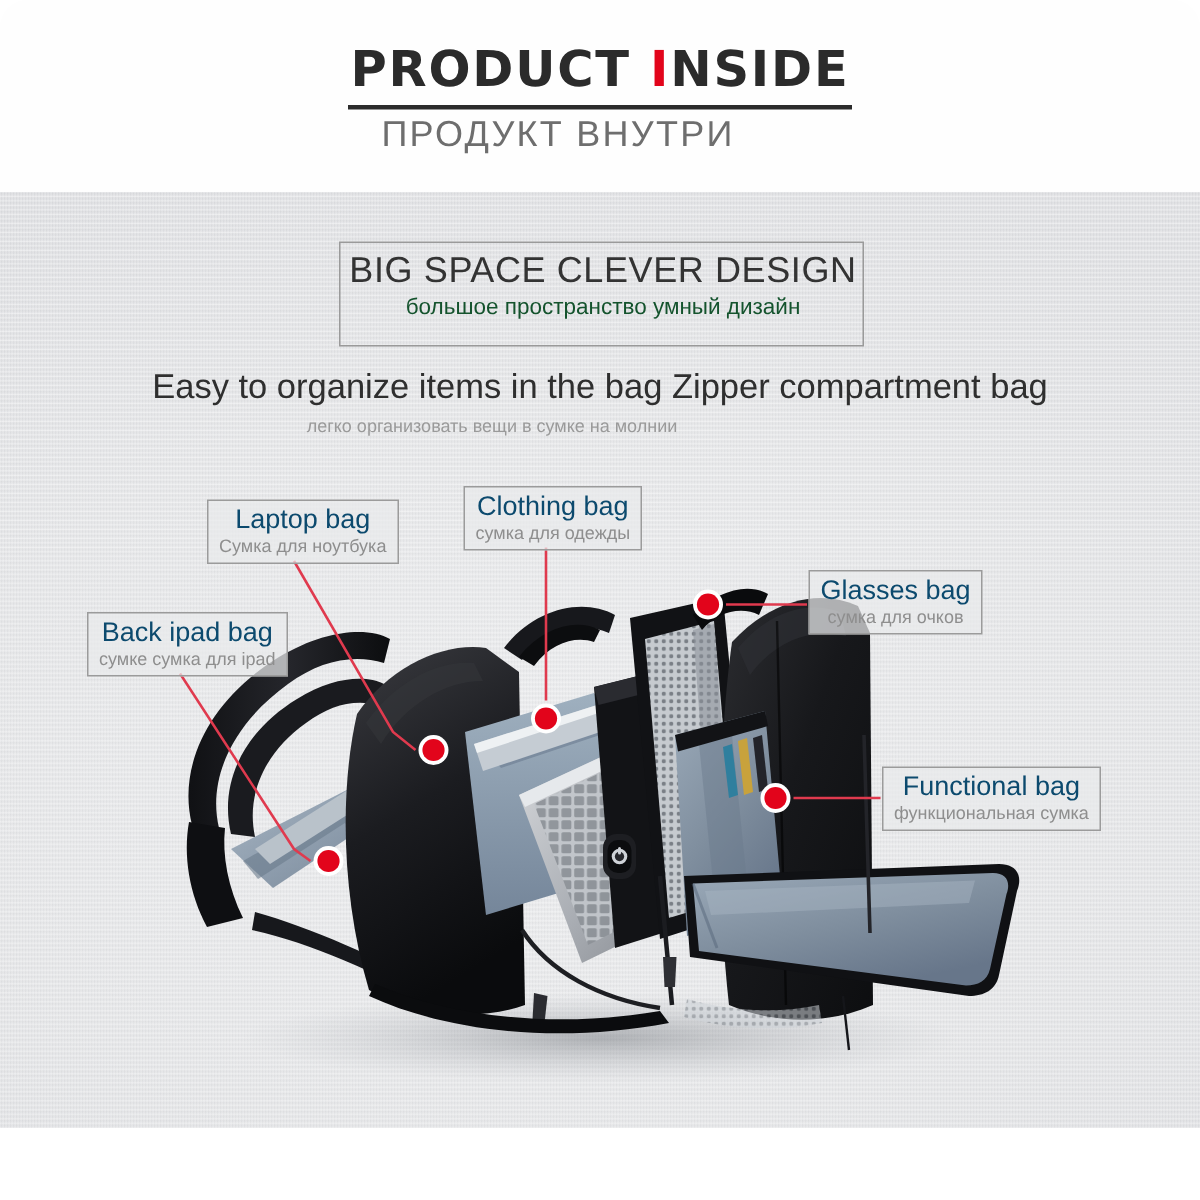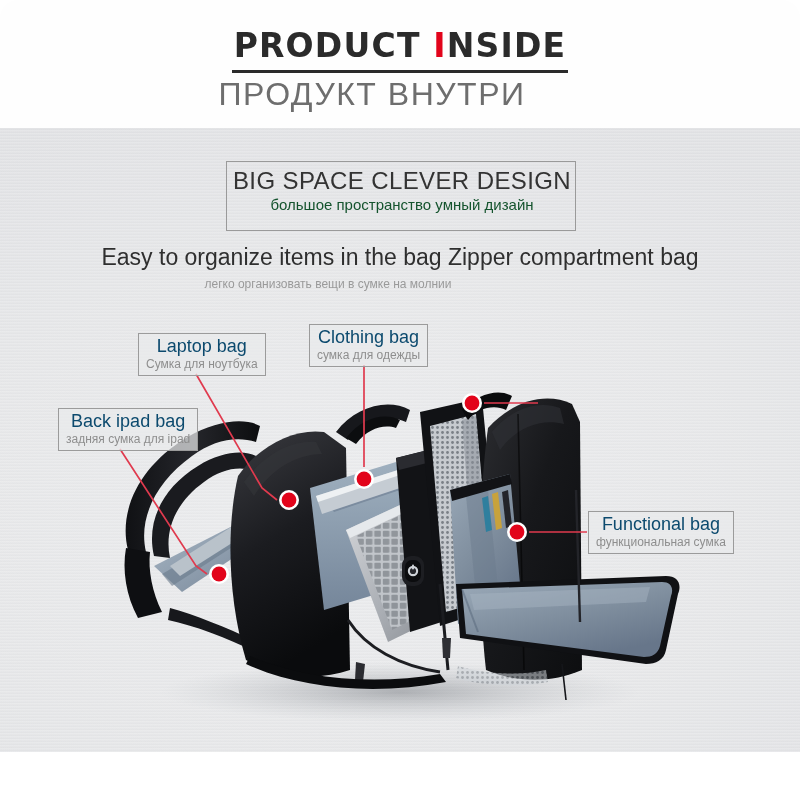--- a/index.html
+++ b/index.html
@@ -16,21 +16,21 @@
   .header{position:absolute;left:0;top:0;width:800px;height:128px;background:#fefefe;}
   .hdr-title{
     position:absolute;left:0;top:26px;width:800px;text-align:center;
     font-size:33px;font-weight:bold;letter-spacing:1.2px;color:#2b2b2b;
     font-family:"DejaVu Sans", sans-serif;
   }
   .hdr-title .accent{color:#e2041b;}
   .hdr-rule{position:absolute;left:232px;top:70px;width:336px;height:3px;background:#2b2b2b;}
   .hdr-sub{
     position:absolute;left:0;top:76px;width:744px;text-align:center;
-    font-size:32px;color:#6e6e6e;letter-spacing:1.5px;
+    font-size:24px;color:#6e6e6e;letter-spacing:1.5px;
     font-family:"Liberation Sans", sans-serif;
   }
 
   
   .panel{
     position:absolute;left:0;top:128px;width:800px;height:624px;
     background:
       repeating-linear-gradient(0deg, rgba(255,255,255,.38) 0px, rgba(255,255,255,0) 1px, rgba(0,0,0,.012) 2px, rgba(255,255,255,.25) 3px),
       repeating-linear-gradient(90deg, rgba(255,255,255,.30) 0px, rgba(0,0,0,.012) 1px, rgba(255,255,255,.22) 2px),
       radial-gradient(ellipse 660px 430px at 44% 62%, #e9eaec 0%, #e3e4e6 58%, #dddee1 100%);
@@ -264,28 +264,32 @@
     </g>
   </svg>
 
   <div class="callout" style="left:138px;top:333px;">
     <span class="en">Laptop bag</span>
     <span class="ru">Сумка для ноутбука</span>
   </div>
 
   <div class="callout" style="left:58px;top:408px;">
     <span class="en">Back ipad bag</span>
-    <span class="ru">задняя сумка для ipad</span>
+    <span class="ru">сумке сумка для ipad</span>
   </div>
 
   <div class="callout" style="left:309px;top:324px;">
     <span class="en">Clothing bag</span>
     <span class="ru">сумка для одежды</span>
   </div>
 
+  <div class="callout" style="left:539px;top:380px;">
+    <span class="en">Glasses bag</span>
+    <span class="ru">сумка для очков</span>
+  </div>
 
   <div class="callout" style="left:588px;top:511px;">
     <span class="en">Functional bag</span>
     <span class="ru">функциональная сумка</span>
   </div>
 
   <div class="bottom-white"></div>
 </div>
 
 </body></html>

